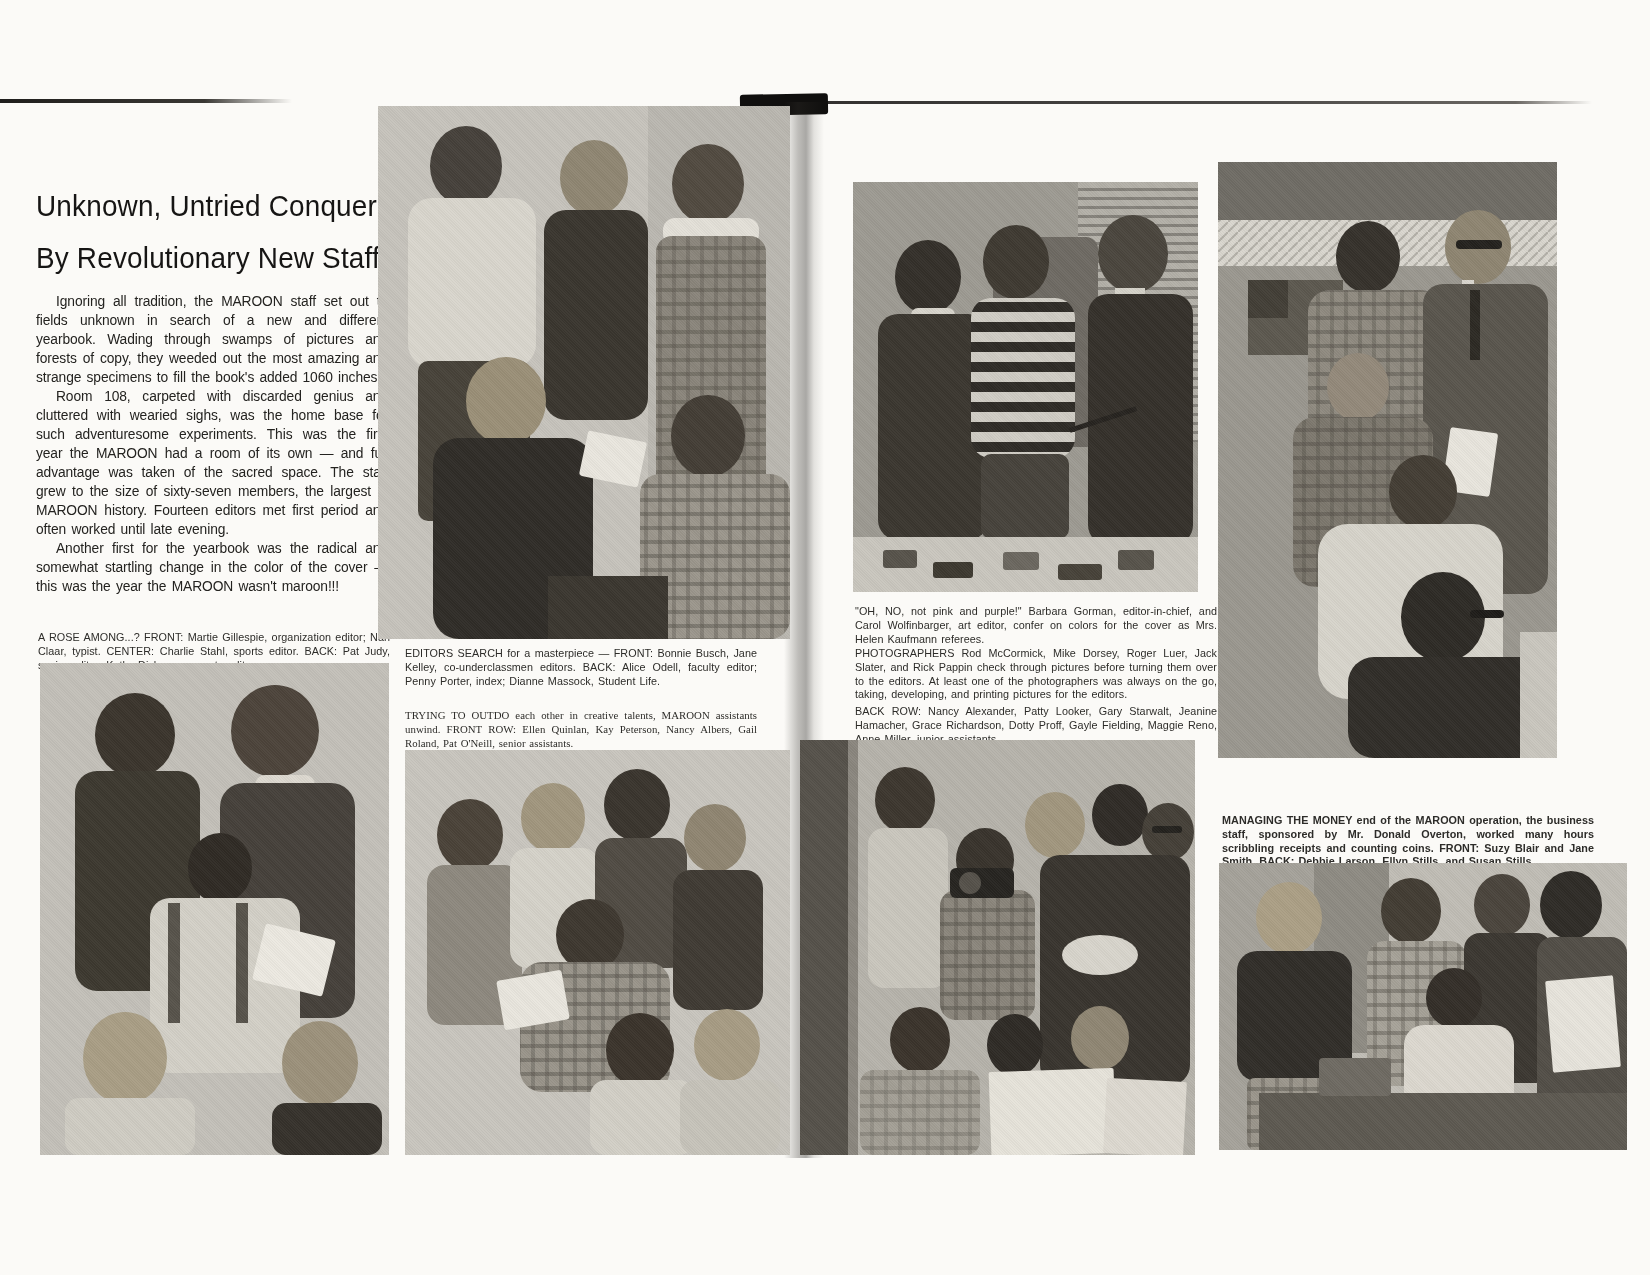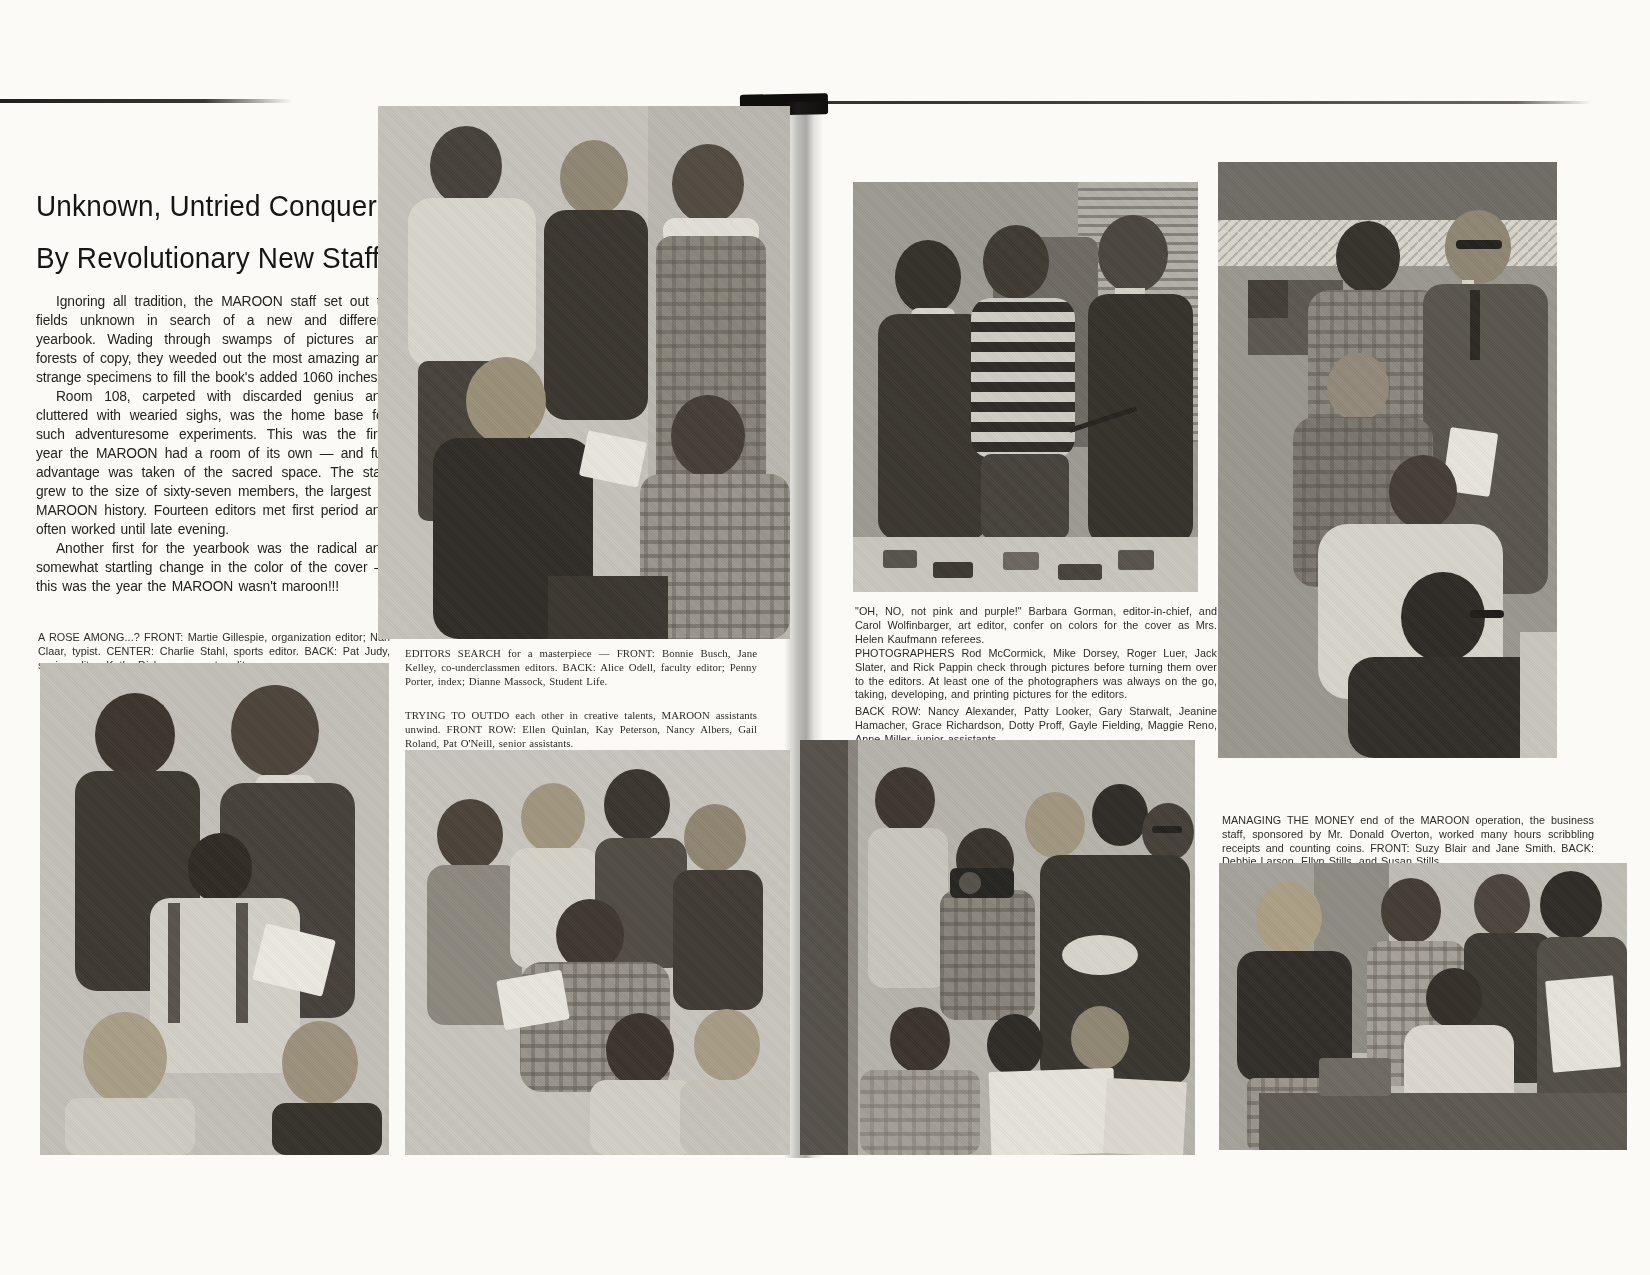--- a/index.html
+++ b/index.html
@@ -36,26 +36,26 @@
     position:absolute;left:36px;top:292px;width:352px;
     font-size:13.8px;line-height:19px;text-align:justify;color:#242320;
     letter-spacing:-.1px;word-spacing:1.5px;
   }
   .article p{margin:0;text-indent:20px;}
   .caption{
     position:absolute;font-size:10.8px;line-height:13.8px;text-align:justify;
     color:#2d2c29;letter-spacing:.05px;word-spacing:1px;
   }
   .cap-rose   {left:38px;  top:631px; width:352px;}
-  .cap-editors{left:405px; top:647px; width:352px;font-family:Liberation Serif, serif;}
+  .cap-editors{left:405px; top:647px; width:352px;}
   .cap-outdo  {left:405px; top:709px; width:352px;font-family:Liberation Serif, serif;}
   .cap-ohno   {left:855px; top:605px; width:362px;}
   .cap-photog {left:855px; top:647px; width:362px;}
   .cap-backrow{left:855px; top:705px; width:362px;}
-  .cap-money  {left:1222px;top:814px; width:372px;}
+  .cap-money  {left:1222px;top:814px; width:372px;font-weight:bold;}
   
   .photo{position:absolute;overflow:hidden;background:#c2bfb8;box-shadow:inset 0 0 46px rgba(20,18,15,.18);}
   .photo svg{display:block;width:100%;height:100%;}
   .photo::after{
     content:"";position:absolute;inset:0;pointer-events:none;
     background:repeating-linear-gradient(45deg,rgba(255,255,255,.035) 0 1px,rgba(20,18,15,.035) 1px 2px);
   }
   .ph-editors {left:378px; top:106px; width:412px; height:533px;}
   .ph-rose    {left:40px;  top:663px; width:349px; height:492px;}
   .ph-outdo   {left:405px; top:750px; width:385px; height:405px;}

